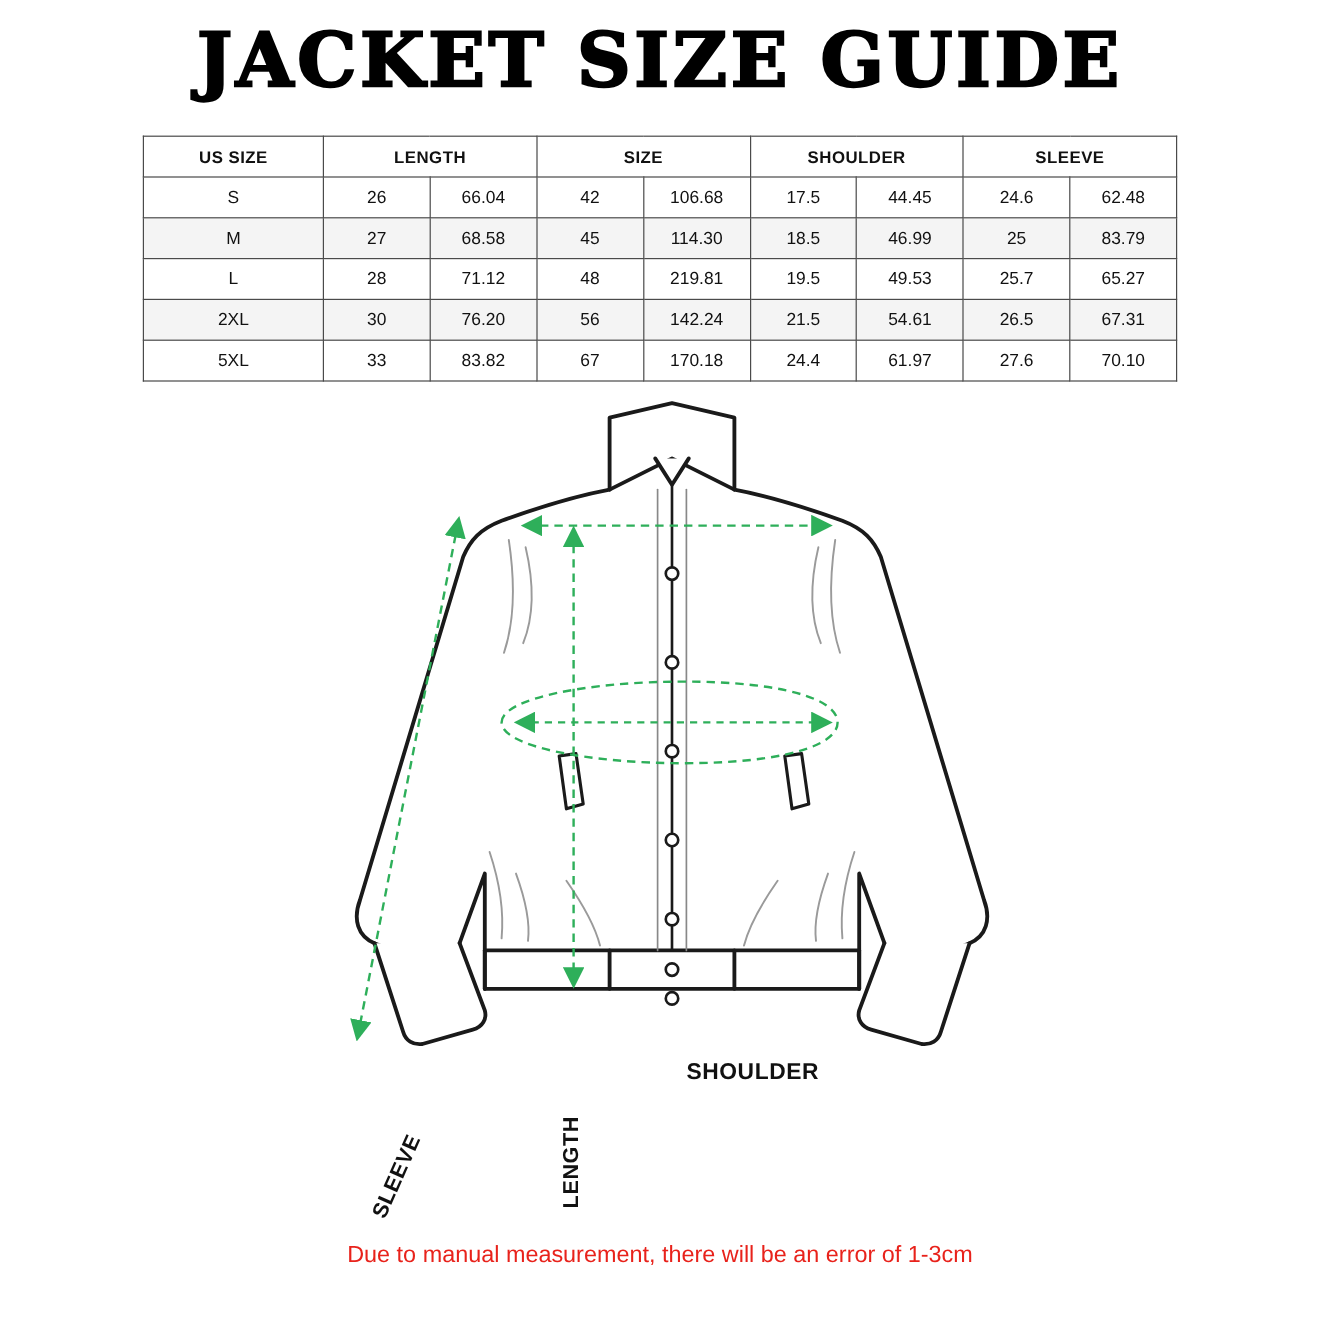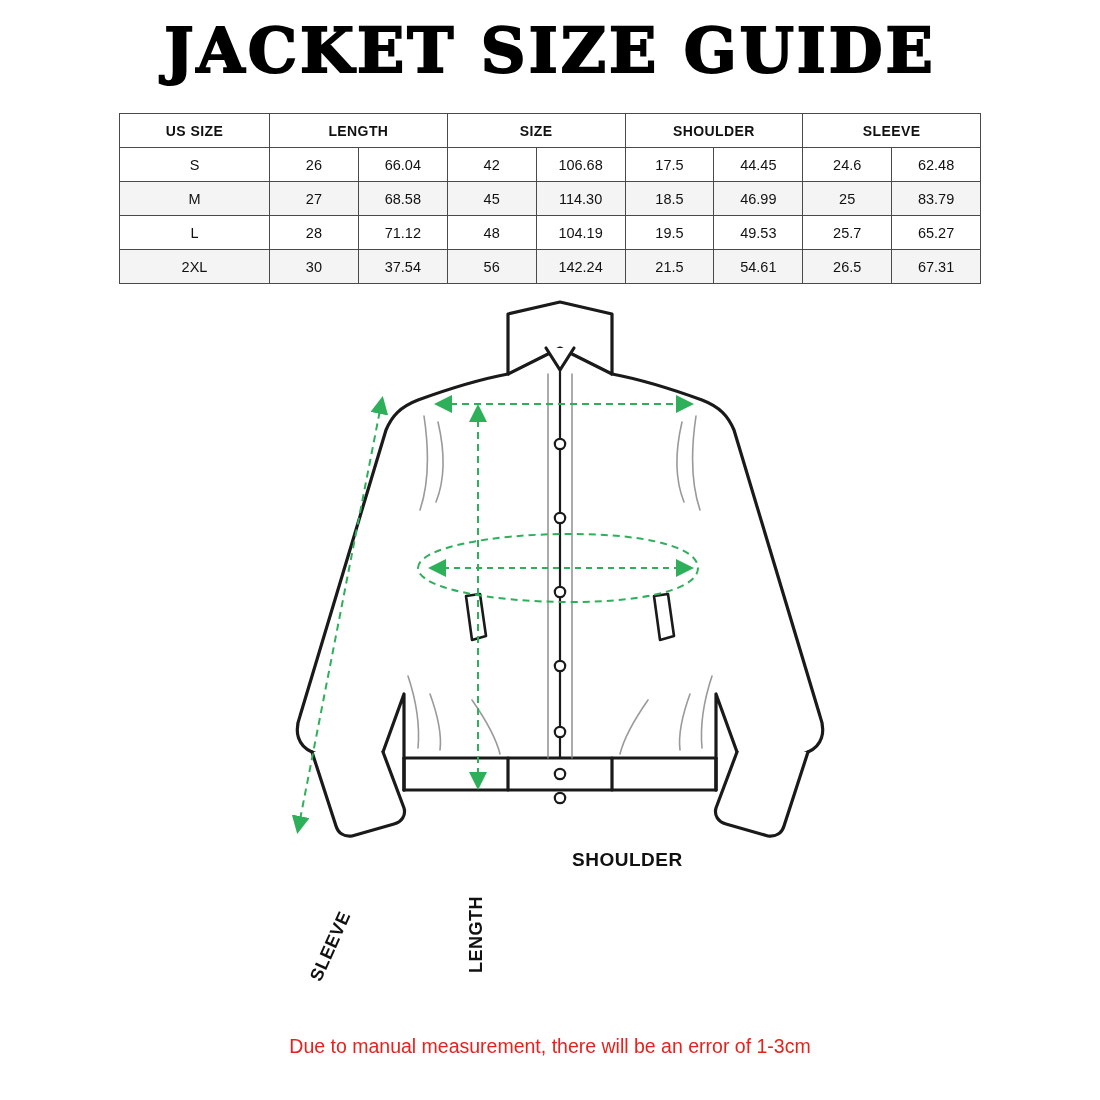--- a/index.html
+++ b/index.html
@@ -150,36 +150,47 @@
         <td>18.5</td>
         <td>46.99</td>
         <td>25</td>
         <td>83.79</td>
       </tr>
       <tr>
         <td class="size-col">L</td>
         <td>28</td>
         <td>71.12</td>
         <td>48</td>
-        <td>104.19</td>
+        <td>219.81</td>
         <td>19.5</td>
         <td>49.53</td>
         <td>25.7</td>
         <td>65.27</td>
       </tr>
       <tr>
         <td class="size-col">2XL</td>
         <td>30</td>
-        <td>37.54</td>
+        <td>76.20</td>
         <td>56</td>
         <td>142.24</td>
         <td>21.5</td>
         <td>54.61</td>
         <td>26.5</td>
         <td>67.31</td>
+      </tr>
+      <tr>
+        <td class="size-col">5XL</td>
+        <td>33</td>
+        <td>83.82</td>
+        <td>67</td>
+        <td>170.18</td>
+        <td>24.4</td>
+        <td>61.97</td>
+        <td>27.6</td>
+        <td>70.10</td>
       </tr>
     </tbody>
   </table>
 </div>
 
 <div class="illus">
   <svg width="1100" height="560" viewBox="0 0 1100 560">
     <g fill="none" stroke="#1a1a1a" stroke-width="3.2" stroke-linejoin="round" stroke-linecap="round">
 
       <path d="M508 78 L508 18 L560 6 L612 18 L612 78" fill="#ffffff"></path>

